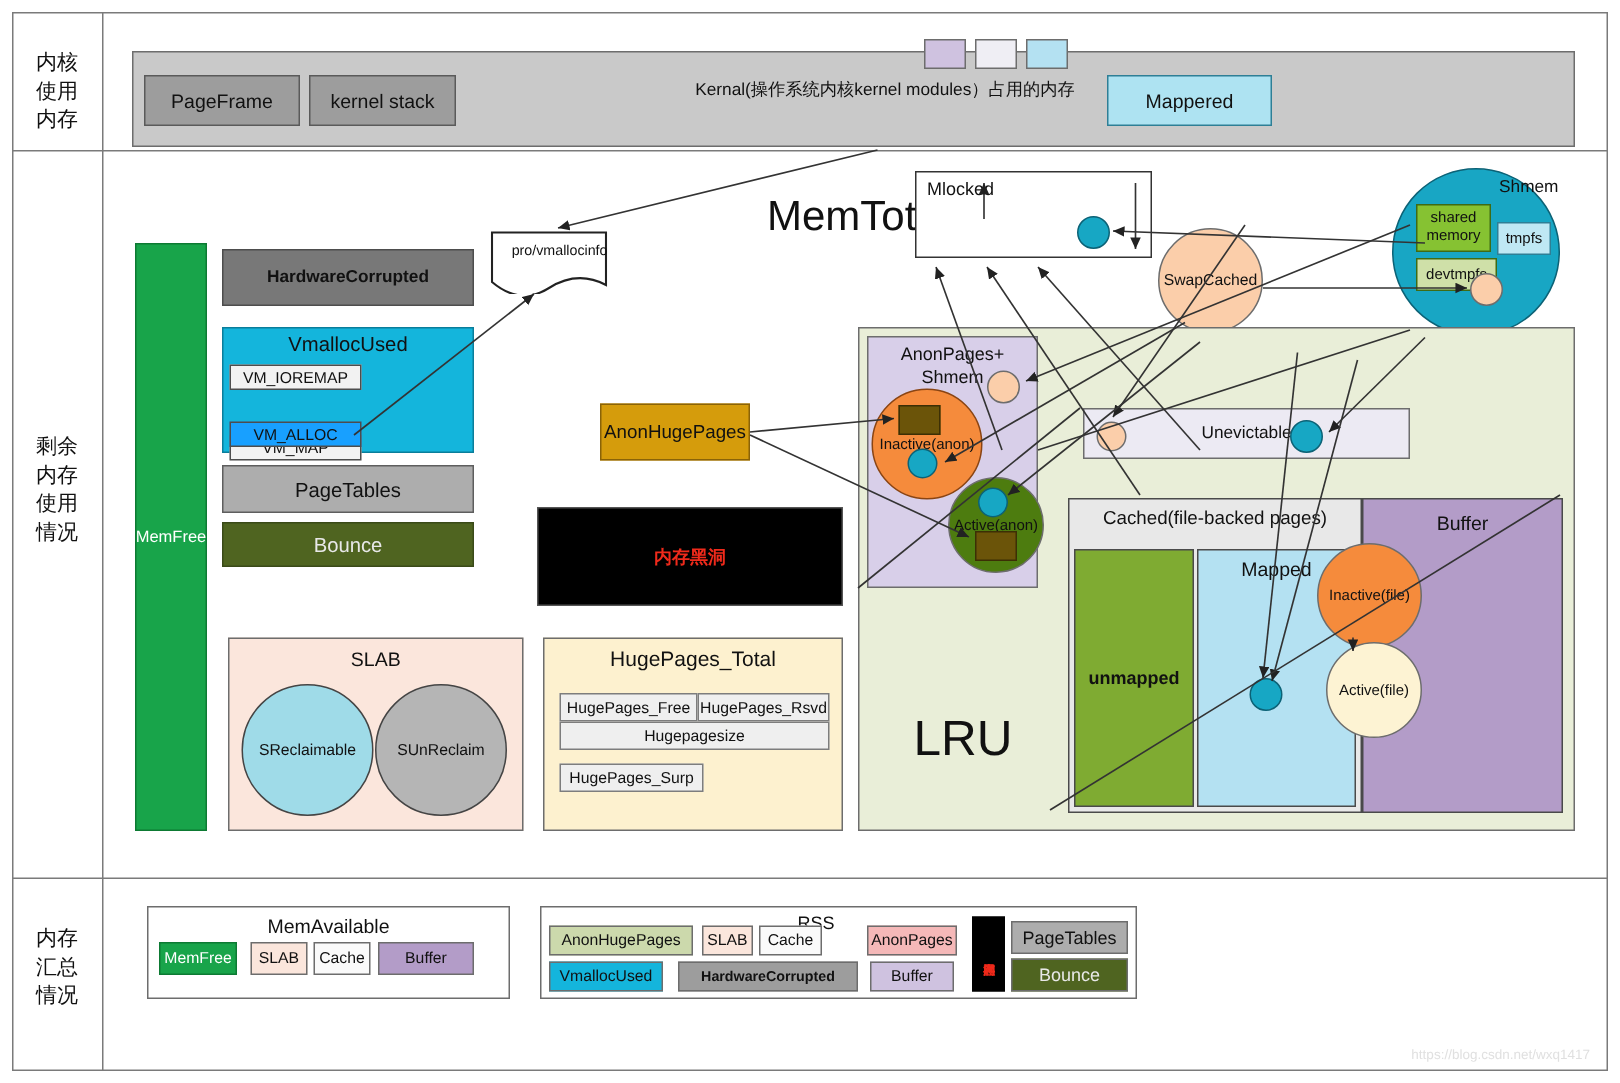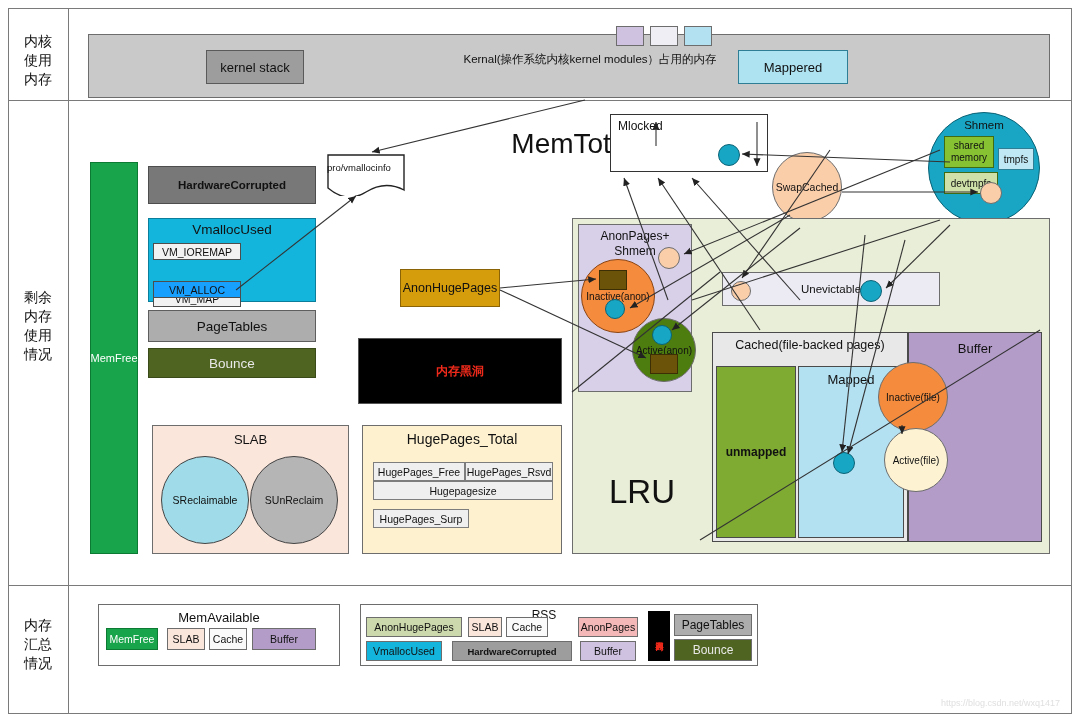--- a/index.html
+++ b/index.html
@@ -49,21 +49,21 @@
   #hugepages{left:362px;top:425px;width:200px;height:129px;background:#fdf1cf;border:1.5px solid #6d6d6d;}
   #hugepages .ttl{position:absolute;left:0;top:5px;width:100%;text-align:center;font-size:14px;color:#111;}
   .hpcell{position:absolute;border:1.5px solid #7d7d7d;background:#efefef;font-size:10.5px;color:#111;box-sizing:border-box;display:flex;align-items:center;justify-content:center;}
   #hp-free{left:10px;top:36px;width:92px;height:19px;}
   #hp-rsvd{left:102px;top:36px;width:88px;height:19px;}
   #hp-size{left:10px;top:55px;width:180px;height:19px;}
   #hp-surp{left:10px;top:83px;width:96px;height:19px;}
 
   
   #vmallocinfo{left:327px;top:154px;width:78px;height:42px;}
-  #vmallocinfo span{position:absolute;left:0;top:8px;width:100%;text-align:left;font-size:9.5px;color:#111;}
+  #vmallocinfo span{position:absolute;left:0;top:8px;width:100%;text-align:right;font-size:9.5px;color:#111;}
 
   
   #lru{left:572px;top:218px;width:478px;height:336px;background:#e9eed8;border:1.5px solid #6d6d6d;}
   #lru-label{left:604px;top:473px;width:76px;font-size:33px;color:#111;}
 
   #anonpages{left:578px;top:224px;width:114px;height:168px;background:#d8cfe9;border:1.5px solid #6d6d6d;}
   #anonpages .ttl{position:absolute;left:0;top:4px;width:100%;text-align:center;font-size:12px;color:#111;line-height:15px;}
   #inactanon{left:581px;top:259px;width:74px;height:74px;background:#f58b3c;border:1.5px solid #8a4412;font-size:10px;color:#111;}
   #inactanon-sq{left:599px;top:270px;width:28px;height:20px;background:#6b5409;border:1.5px solid #3c2f05;}
   #inactanon-c{left:605px;top:299px;width:20px;height:20px;background:#17a7c4;border:1.5px solid #0c6276;}
@@ -97,21 +97,21 @@
   #ml1{left:616px;background:#cfc2e0;}
   #ml2{left:650px;background:#efeef4;}
   #ml3{left:684px;background:#b4e1f2;}
   #ml-c{left:718px;top:144px;width:22px;height:22px;background:#17a7c4;border:1.5px solid #0c6276;}
 
   
   #swapcached{left:772px;top:152px;width:70px;height:70px;background:#fbceaa;border:1.5px solid #6d6d6d;font-size:10.5px;color:#111;}
 
   
   #shmem{left:928px;top:112px;width:112px;height:112px;background:#18a6c4;border:1.5px solid #0c6276;}
-  #shmem .ttl{position:absolute;left:0;top:6px;width:100%;text-align:center;font-size:11.5px;color:#111;}
+  #shmem .ttl{position:absolute;left:0;top:6px;width:100%;text-align:right;font-size:11.5px;color:#111;}
   #shared-mem{left:944px;top:136px;width:50px;height:32px;background:#86c232;border:1.5px solid #3f6b15;font-size:10px;color:#111;line-height:12px;}
   #tmpfs{left:998px;top:148px;width:36px;height:22px;background:#bfe8f4;border:1.5px solid #2e7f96;font-size:10px;color:#111;}
   #devtmpfs{left:944px;top:172px;width:54px;height:22px;background:#cfe0a8;border:1.5px solid #3f6b15;font-size:10px;color:#111;}
   #shmem-pc{left:980px;top:182px;width:22px;height:22px;background:#fbceaa;border:1.5px solid #6d6d6d;}
 
   
   #memavail{left:98px;top:604px;width:242px;height:62px;background:#fff;border:1.5px solid #6d6d6d;}
   #memavail .ttl{position:absolute;left:0;top:5px;width:100%;text-align:center;font-size:13px;color:#111;}
   .sb{position:absolute;border:1.5px solid #6d6d6d;box-sizing:border-box;display:flex;align-items:center;justify-content:center;text-align:center;font-size:10.5px;color:#111;}
   #sb-memfree{left:106px;top:628px;width:52px;height:22px;background:#18a44a;border-color:#0d7a33;color:#fff;}
@@ -151,20 +151,21 @@
 内存</div>
   <div class="abs rowlabel" style="left:8px;top:288px;white-space:pre-line">剩余
 内存
 使用
 情况</div>
   <div class="abs rowlabel" style="left:8px;top:616px;white-space:pre-line">内存
 汇总
 情况</div>
 
   <div class="abs" id="kernelband"></div>
+  <div class="abs ctr kbox" id="kb-pageframe">PageFrame</div>
   <div class="abs ctr kbox" id="kb-kstack">kernel stack</div>
   <div class="abs ctr" id="kernel-desc">Kernal(操作系统内核kernel modules）占用的内存</div>
   <div class="abs ctr kbox" id="kb-mapped">Mappered</div>
 
   <div class="abs ctr" id="memtotal">MemTotal</div>
 
   <div class="abs ctr" id="memfree">MemFree</div>
 
   <div class="abs ctr" id="hwcorrupt">HardwareCorrupted</div>
 

